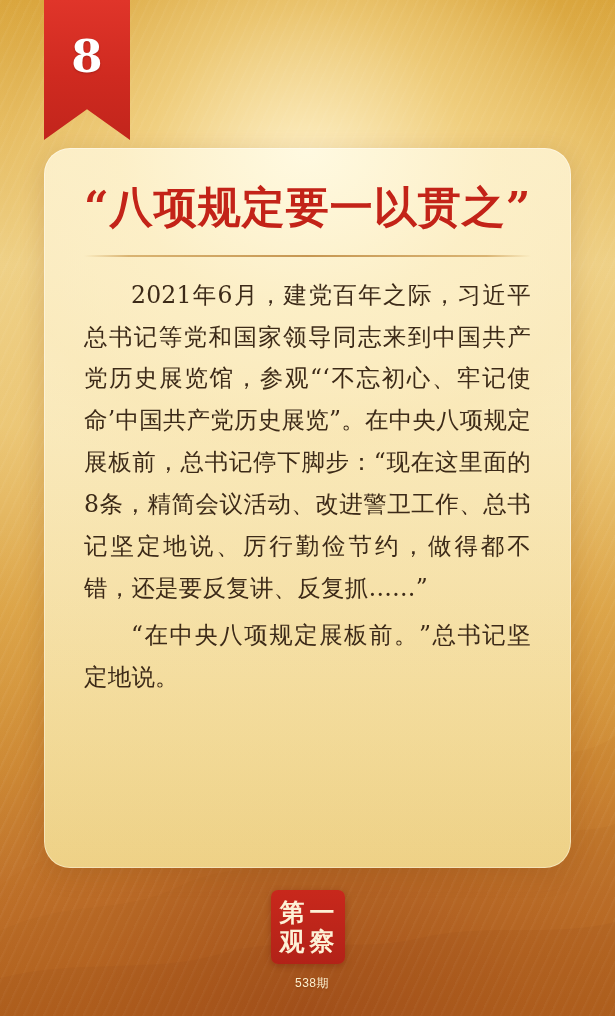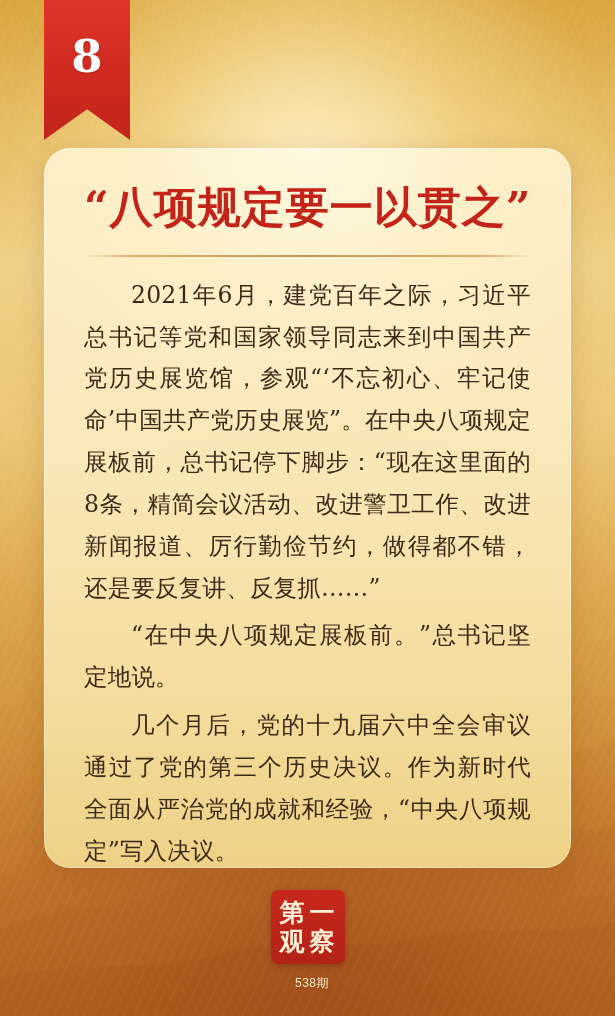--- a/index.html
+++ b/index.html
@@ -183,23 +183,22 @@
 
   <div class="ribbon">
     <div class="ribbon-number">8</div>
   </div>
 
   <div class="card">
     <div class="card-inner">
       <h1 class="title">“八项规定要一以贯之”</h1>
       <div class="divider"></div>
       <div class="body-text">
-        <p>2021年6月，建党百年之际，习近平总书记等党和国家领导同志来到中国共产党历史展览馆，参观“‘不忘初心、牢记使命’中国共产党历史展览”。在中央八项规定展板前，总书记停下脚步：“现在这里面的8条，精简会议活动、改进警卫工作、改进新闻报道、厉行勤俭节约，做得都不错，还是要反复讲、反复抓……”</p>
+        <p>2021年6月，建党百年之际，习近平总书记等党和国家领导同志来到中国共产党历史展览馆，参观“‘不忘初心、牢记使命’中国共产党历史展览”。在中央八项规定展板前，总书记停下脚步：“现在这里面的8条，精简会议活动、改进警卫工作、总书记坚定地说、厉行勤俭节约，做得都不错，还是要反复讲、反复抓……”</p>
         <p>“在中央八项规定展板前。”总书记坚定地说。</p>
-        <p>几个月后，党的十九届六中全会审议通过了党的第三个历史决议。作为新时代全面从严治党的成就和经验，“中央八项规定”写入决议。</p>
       </div>
     </div>
   </div>
 
   <div class="footer">
     <div class="seal">
       <div class="seal-text">
         <span>第</span>
         <span>一</span>
         <span>观</span>

